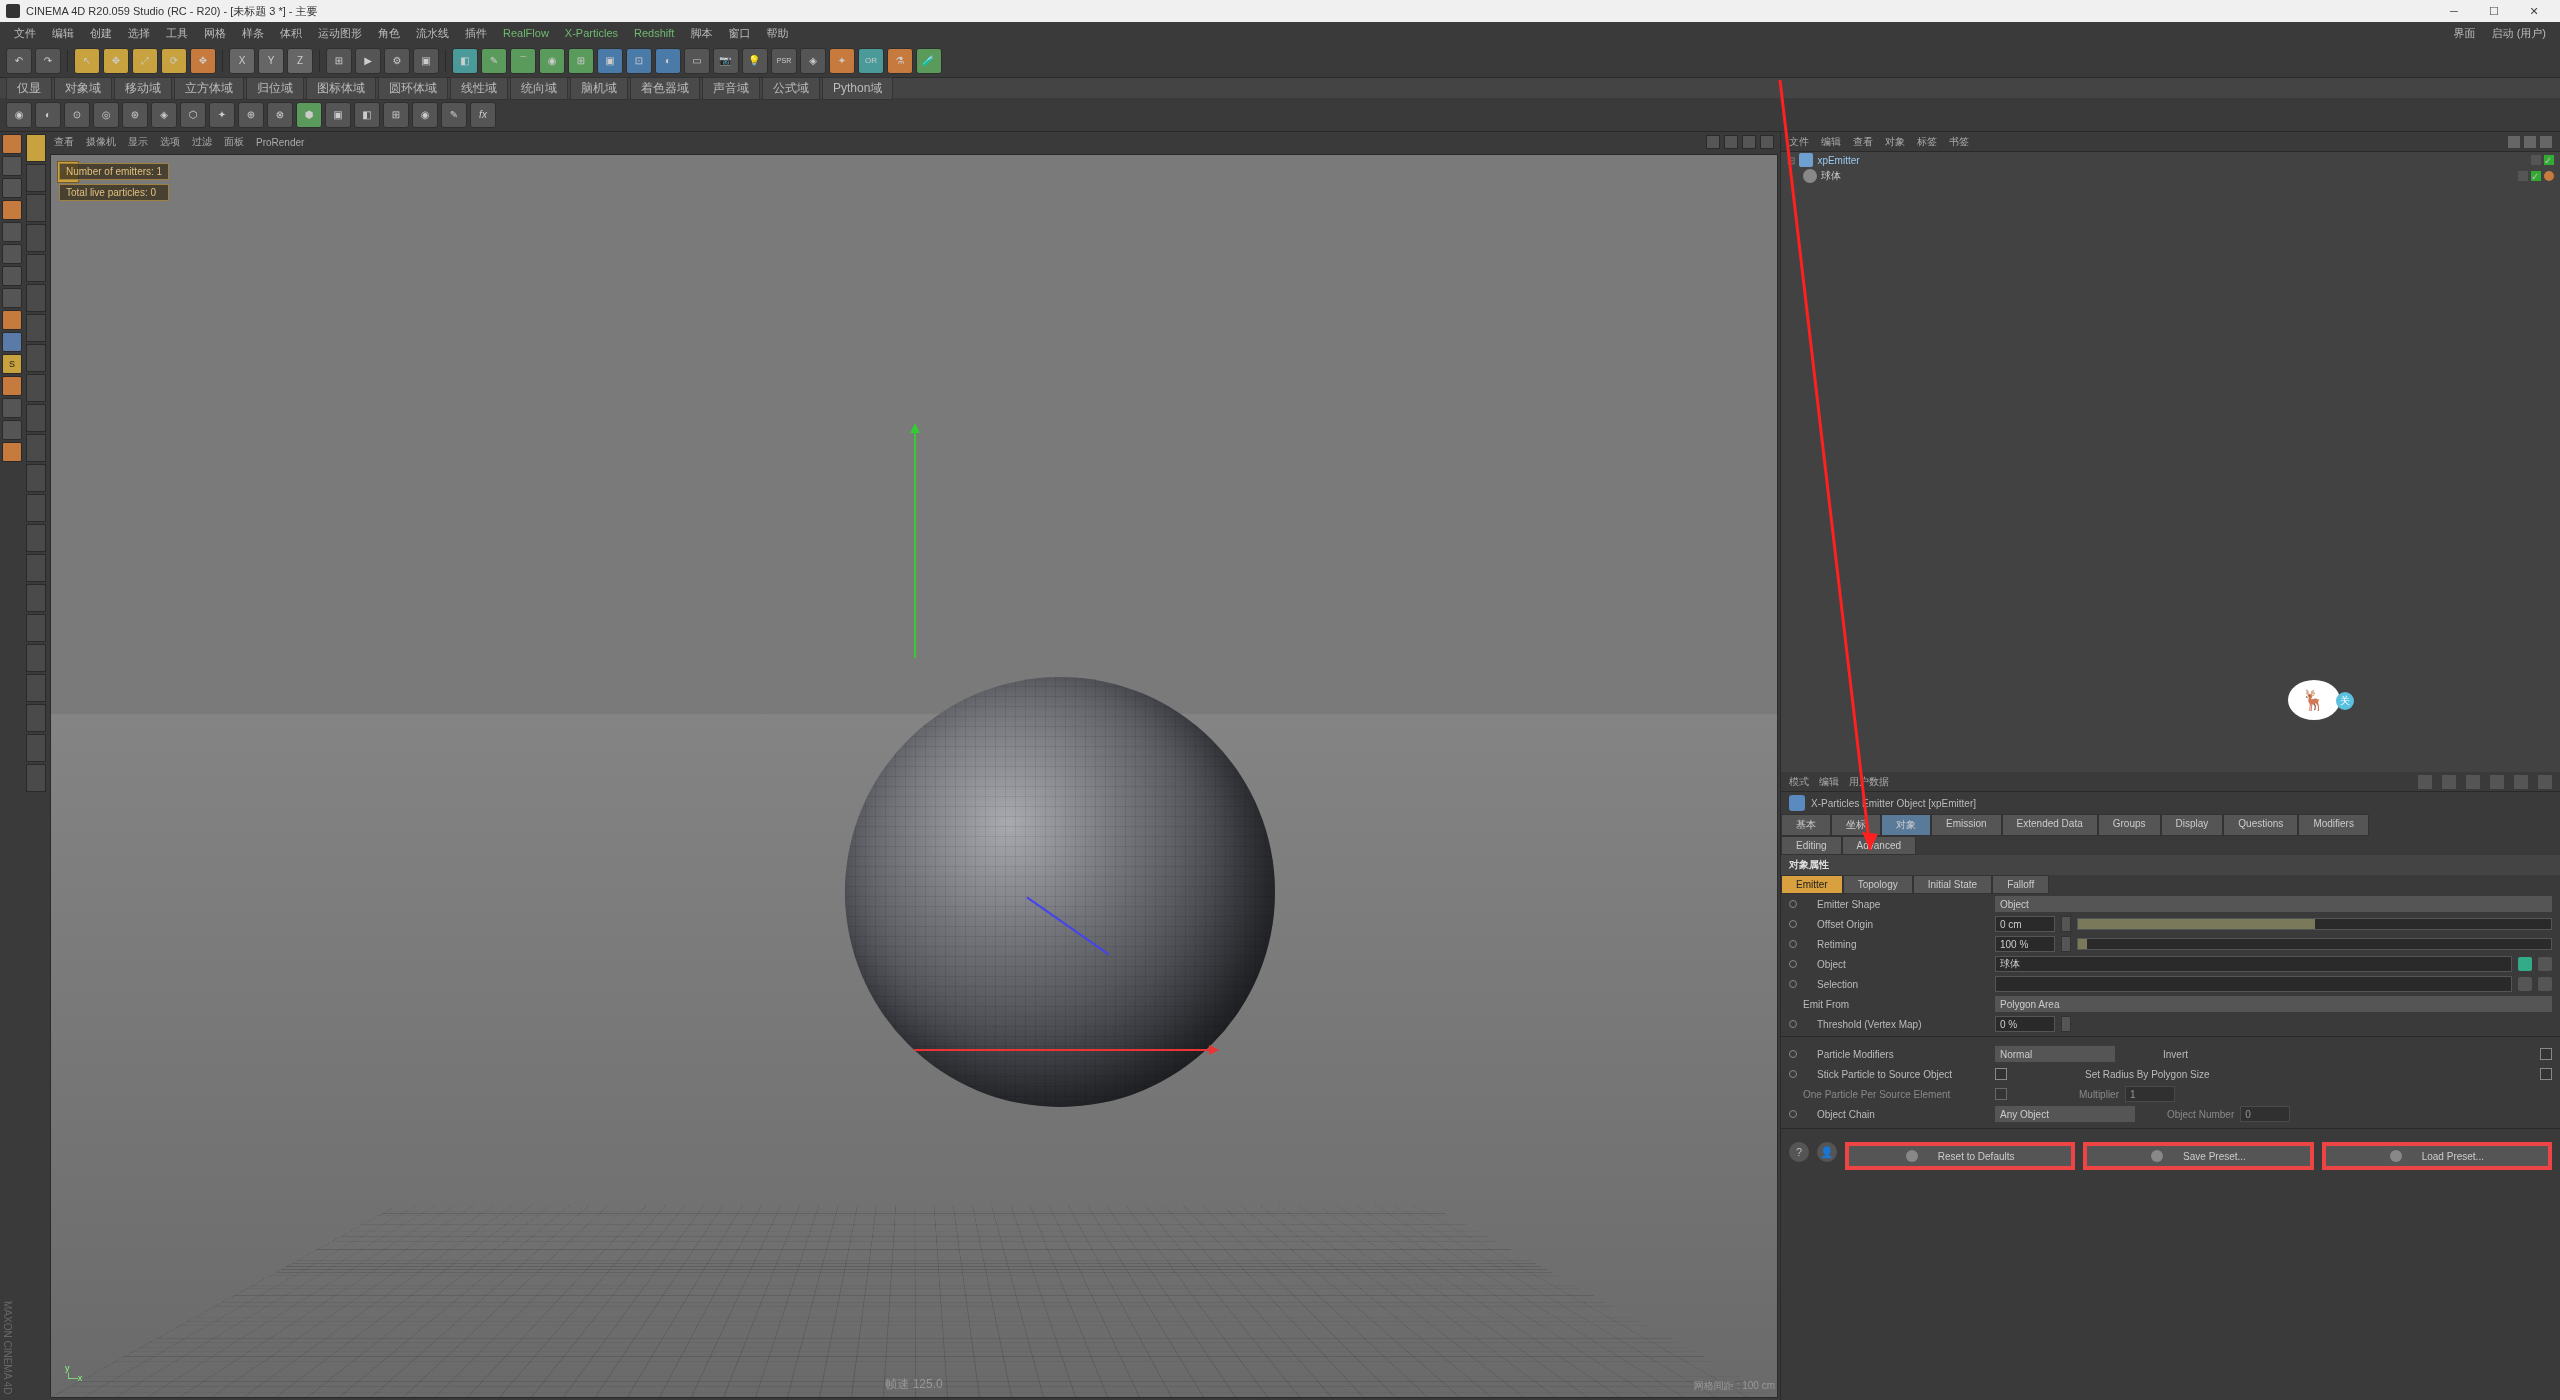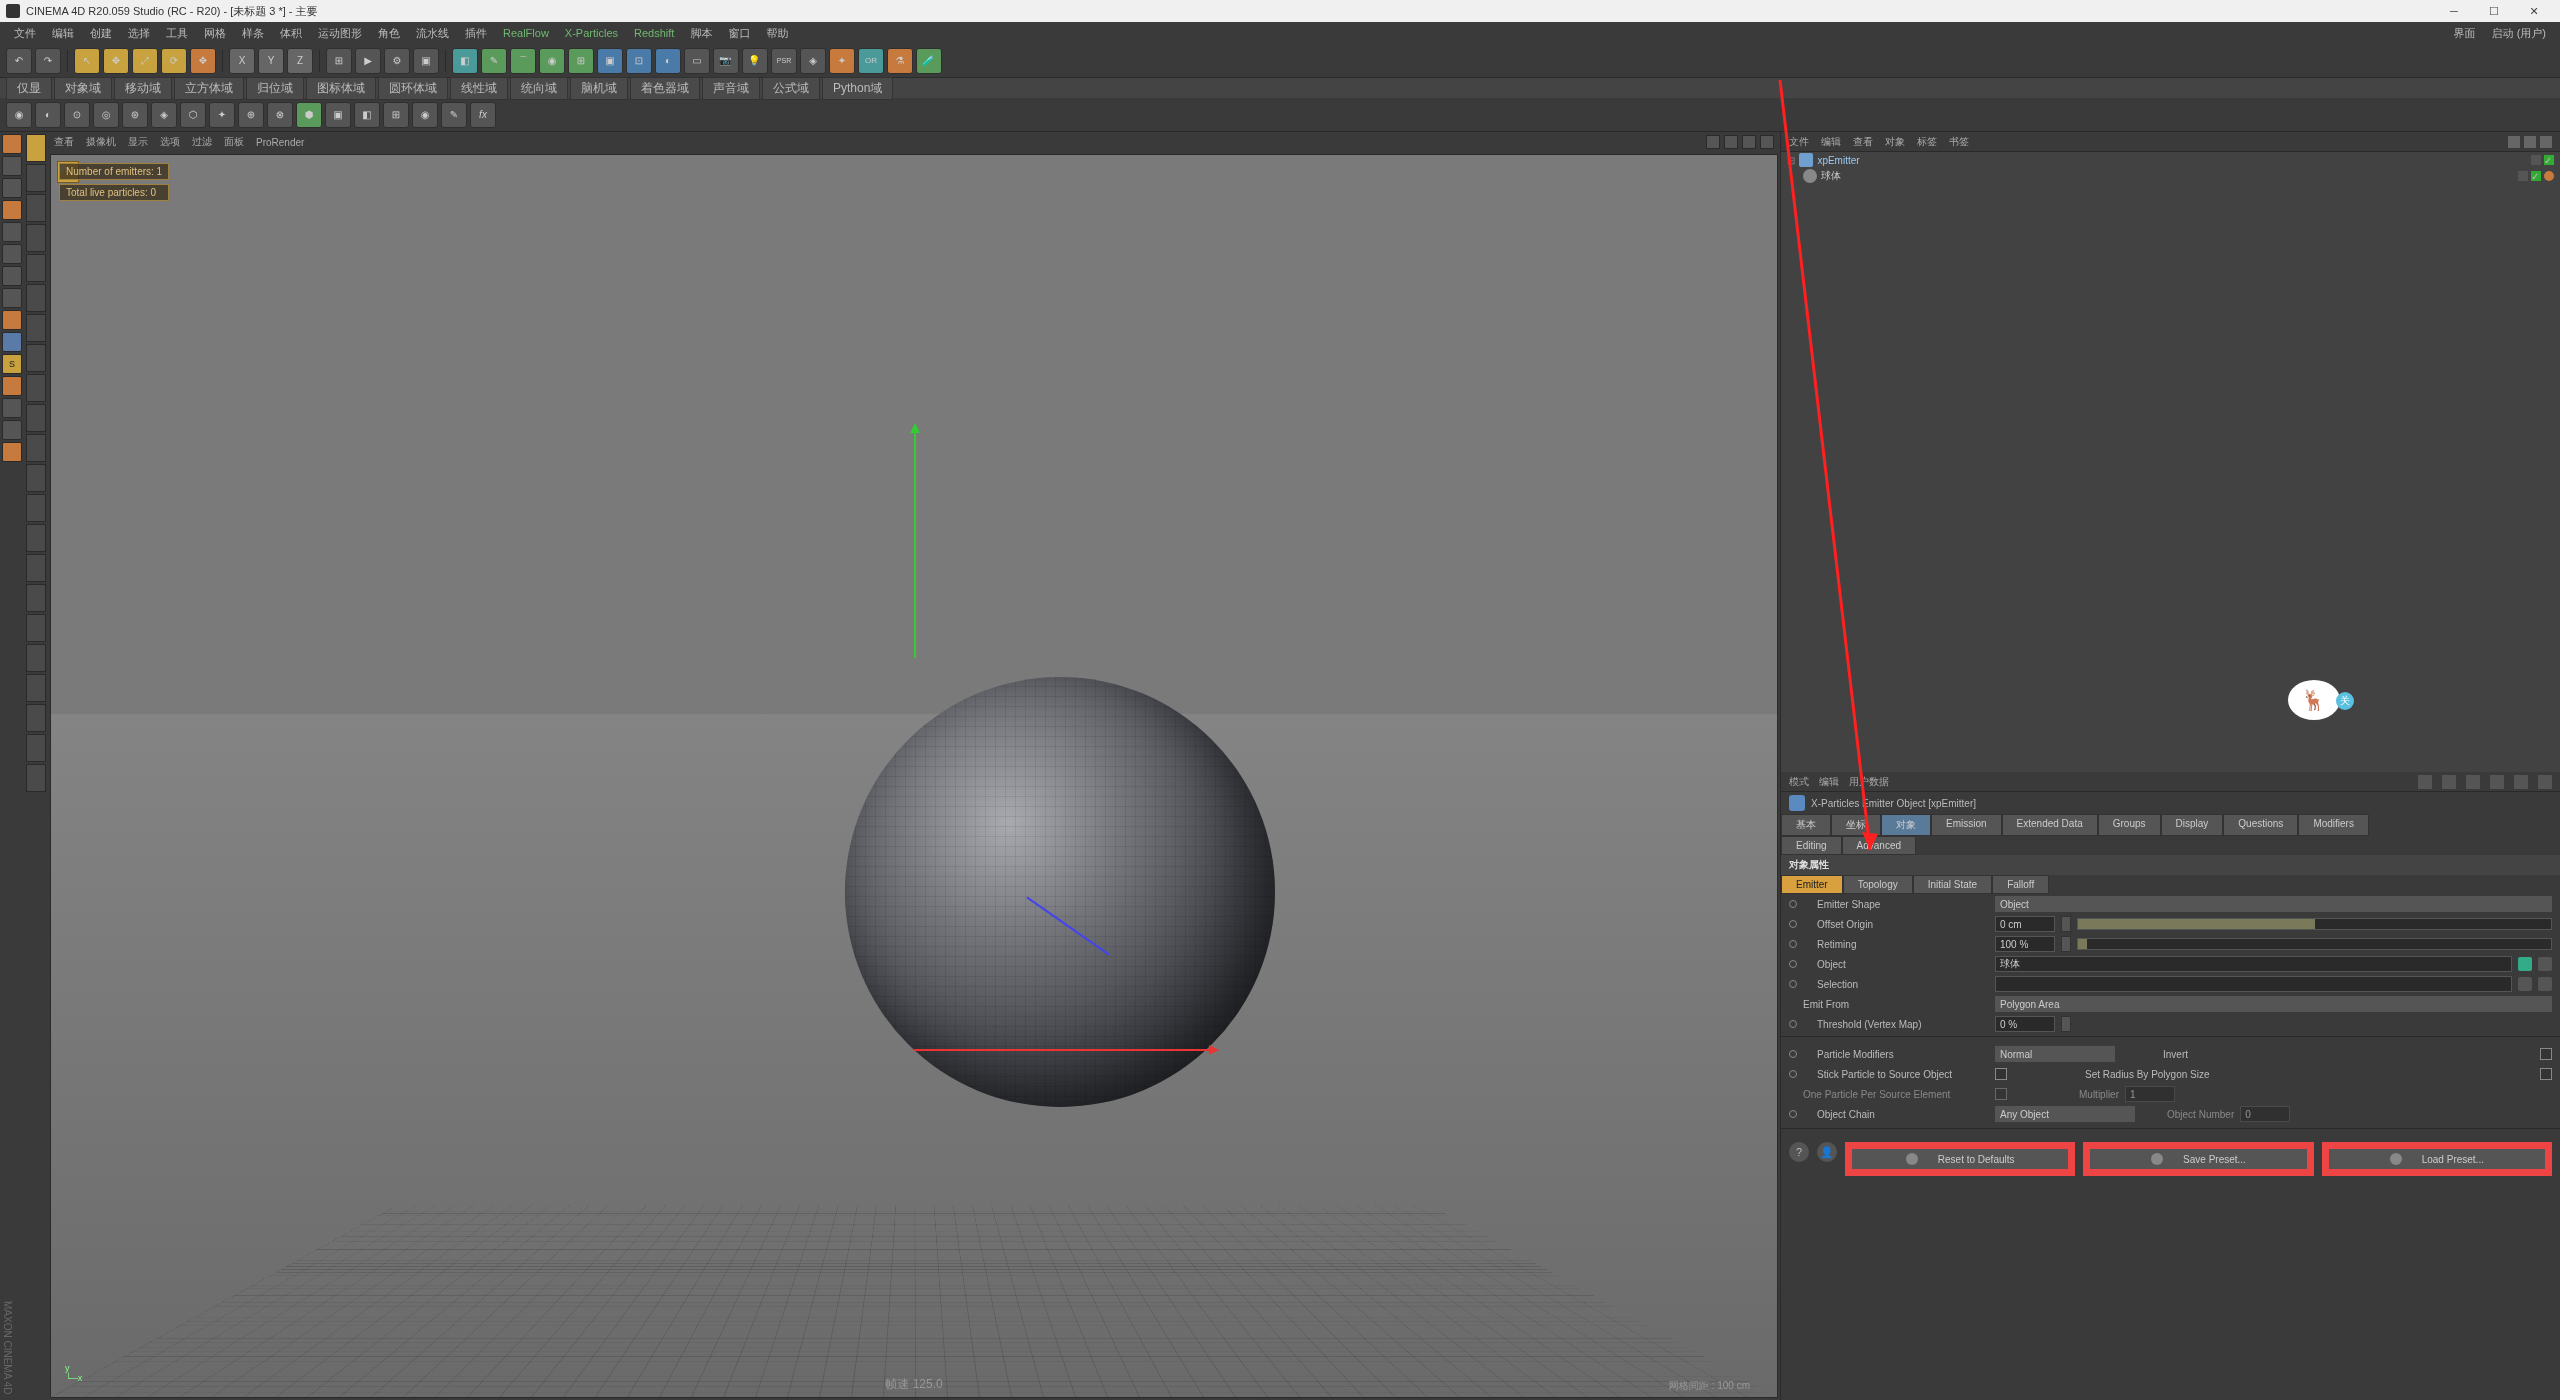--- a/index.html
+++ b/index.html
@@ -64,21 +64,21 @@
     repeating-linear-gradient(90deg, rgba(0,0,0,0.08) 0 1px, transparent 1px 10px); }
 .viewport .axis-y { position: absolute; left: 50%; top: 22%; width: 2px; height: 230px; background: #3c3; }
 .viewport .axis-y::before { content:""; position:absolute; top:-10px; left:-4px; border:5px solid transparent; border-bottom:10px solid #3c3; }
 .viewport .axis-x { position: absolute; left: 50%; top: 72%; width: 300px; height: 2px; background: #e33; }
 .viewport .axis-x::after { content:""; position:absolute; right:-10px; top:-4px; border:5px solid transparent; border-left:10px solid #e33; }
 .viewport .axis-z { position: absolute; left: 56%; top: 62%; width: 100px; height: 2px; background: #44e; transform: rotate(35deg); }
 .viewport .info { position: absolute; top: 8px; left: 8px; display: flex; flex-direction: column; gap: 4px; }
 .viewport .info div { background: rgba(60,50,30,0.8); border: 1px solid #a08040; padding: 2px 6px; color: #e0c080; font-size: 10px; }
 .viewport .navicon { position: absolute; bottom: 14px; left: 14px; font-size: 9px; color: #8f8; }
 .viewport .bottomtext { position: absolute; bottom: 4px; left: 50%; transform: translateX(-50%); font-size: 12px; color: #999; }
-.viewport .bottomtext2 { position: absolute; bottom: 4px; right: 27px; font-size: 10px; color: #999; }
+.viewport .bottomtext2 { position: absolute; bottom: 4px; right: 2px; font-size: 10px; color: #999; }
 .viewport .movecursor { position:absolute; top:6px; left:6px; width:22px; height:22px; background:#c7a23e; border:1px solid #7a5a1a; }
 
 
 .rightpanel { width: 780px; background: #3a3a3a; border-left: 1px solid #2a2a2a; display: flex; flex-direction: column; }
 .rmenu { height: 20px; display: flex; align-items: center; gap: 12px; padding: 0 8px; font-size: 10px; background: #3a3a3a; border-bottom: 1px solid #2a2a2a; }
 .rmenu span { color: #aaa; }
 .rmenu .ricons { margin-left: auto; display: flex; gap: 4px; }
 .rmenu .ricons .ic { width: 12px; height: 12px; background: #666; }
 
 .objman { height: 620px; background: #424242; overflow: auto; position: relative; }
@@ -117,21 +117,21 @@
 .attrfield .fi { flex: 1; background: #2a2a2a; border: 1px solid #555; padding: 1px 4px; color: #ccc; height: 16px; display: flex; align-items: center; }
 .attrfield .fi.dd { background: #555; }
 .attrfield .fslider { flex: 1; height: 12px; background: #2a2a2a; border: 1px solid #555; position: relative; }
 .attrfield .fslider .fill { height: 100%; background: #7a7a5a; }
 .attrfield .cb { width: 12px; height: 12px; border: 1px solid #888; background: #333; }
 .attrfield .spinbtn { width: 10px; height: 16px; background: #555; border: 1px solid #333; display: flex; flex-direction: column; }
 .attrfield .fi.wide { flex: 3; }
 .attrfield .endicon { width: 14px; height: 14px; background: #555; border-radius: 2px; }
 
 .attrbtns { display: flex; gap: 8px; padding: 6px 8px; }
-.attrbtns .ab { flex: 1; background: #555; border: 7px solid #ef4444; padding: 4px; text-align: center; font-size: 10px; color: #ccc; display: flex; align-items: center; justify-content: center; gap: 20px; }
+.attrbtns .ab { flex: 1; background: #555; border: 4px solid #ef4444; padding: 4px; text-align: center; font-size: 10px; color: #ccc; display: flex; align-items: center; justify-content: center; gap: 20px; }
 .attrbtns .ab .aicon { width: 12px; height: 12px; background: #888; border-radius: 50%; }
 
 
 .deerlogo { position: fixed; right: 218px; top: 678px; width: 56px; height: 44px; background: #fff; border-radius: 50%; border: 2px solid #444; display: flex; align-items: center; justify-content: center; font-size: 20px; z-index: 100; }
 .deerlogo::after { content:"关"; position:absolute; right:-14px; top:12px; background:#5ac0e0; color:#fff; width:18px; height:18px; border-radius:50%; font-size:10px; display:flex; align-items:center; justify-content:center; }
 
 
 .brand { position: fixed; left: 2px; bottom: 6px; writing-mode: vertical-rl; font-size: 10px; color: #666; }
 
 </style>

